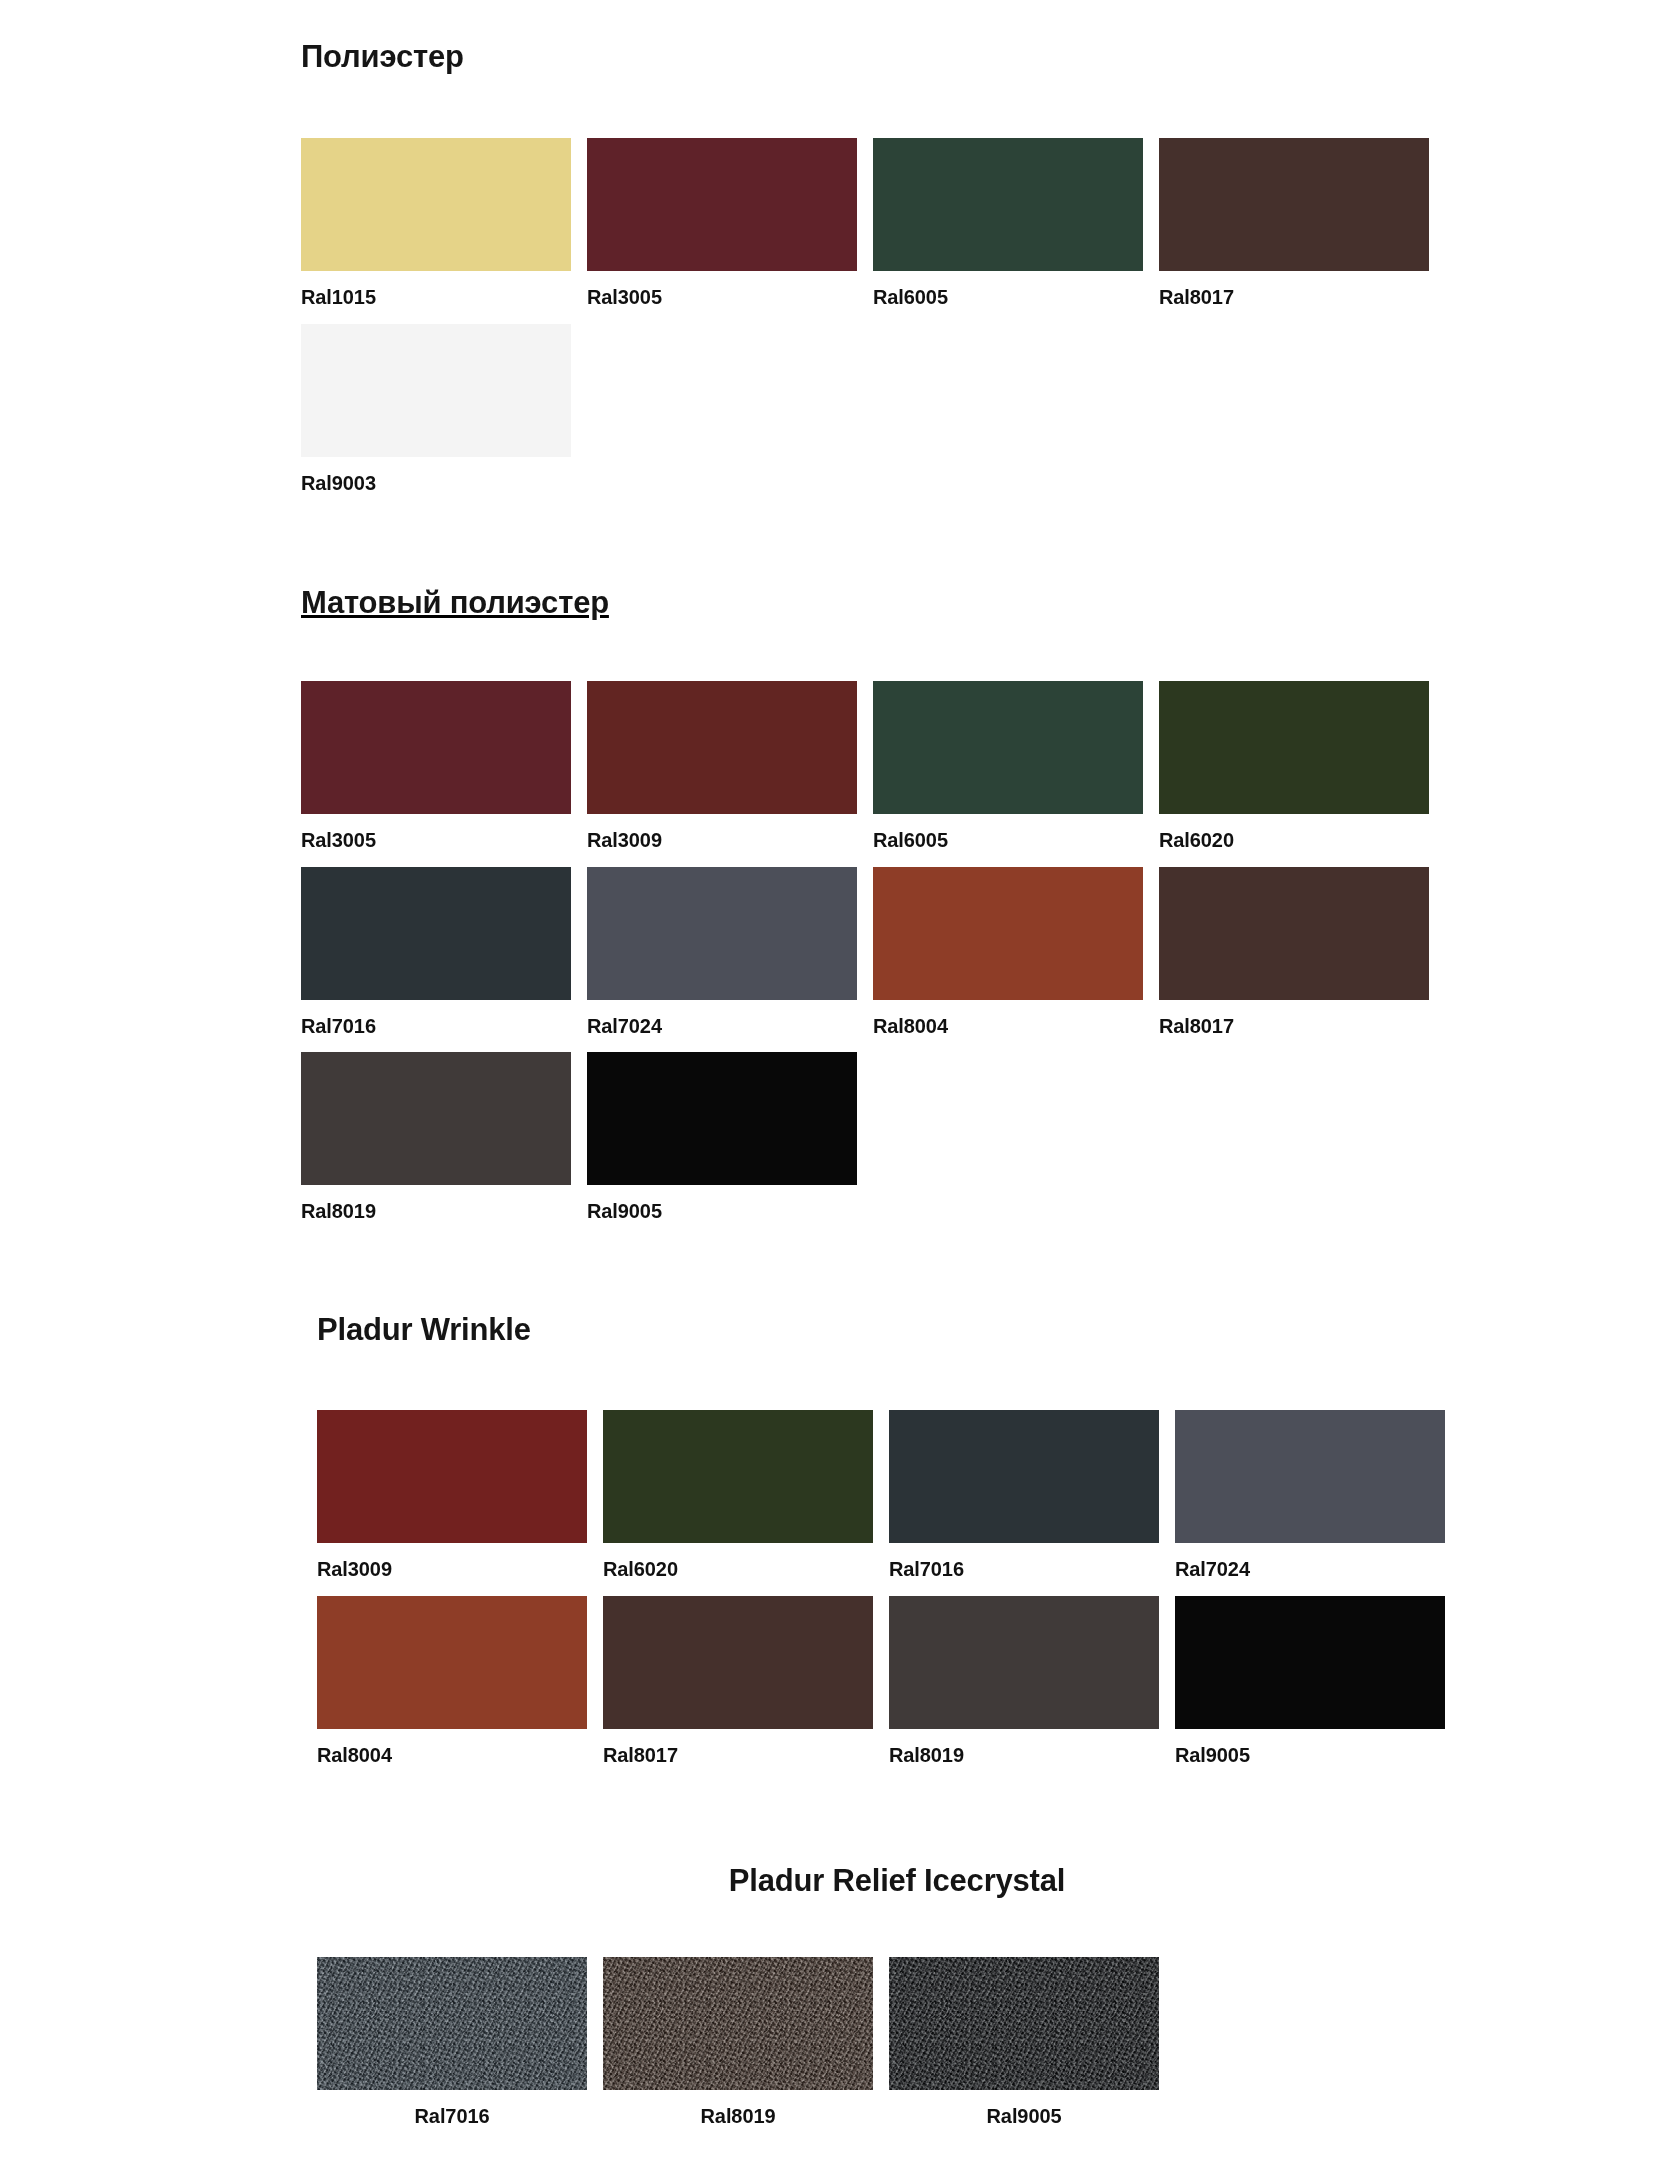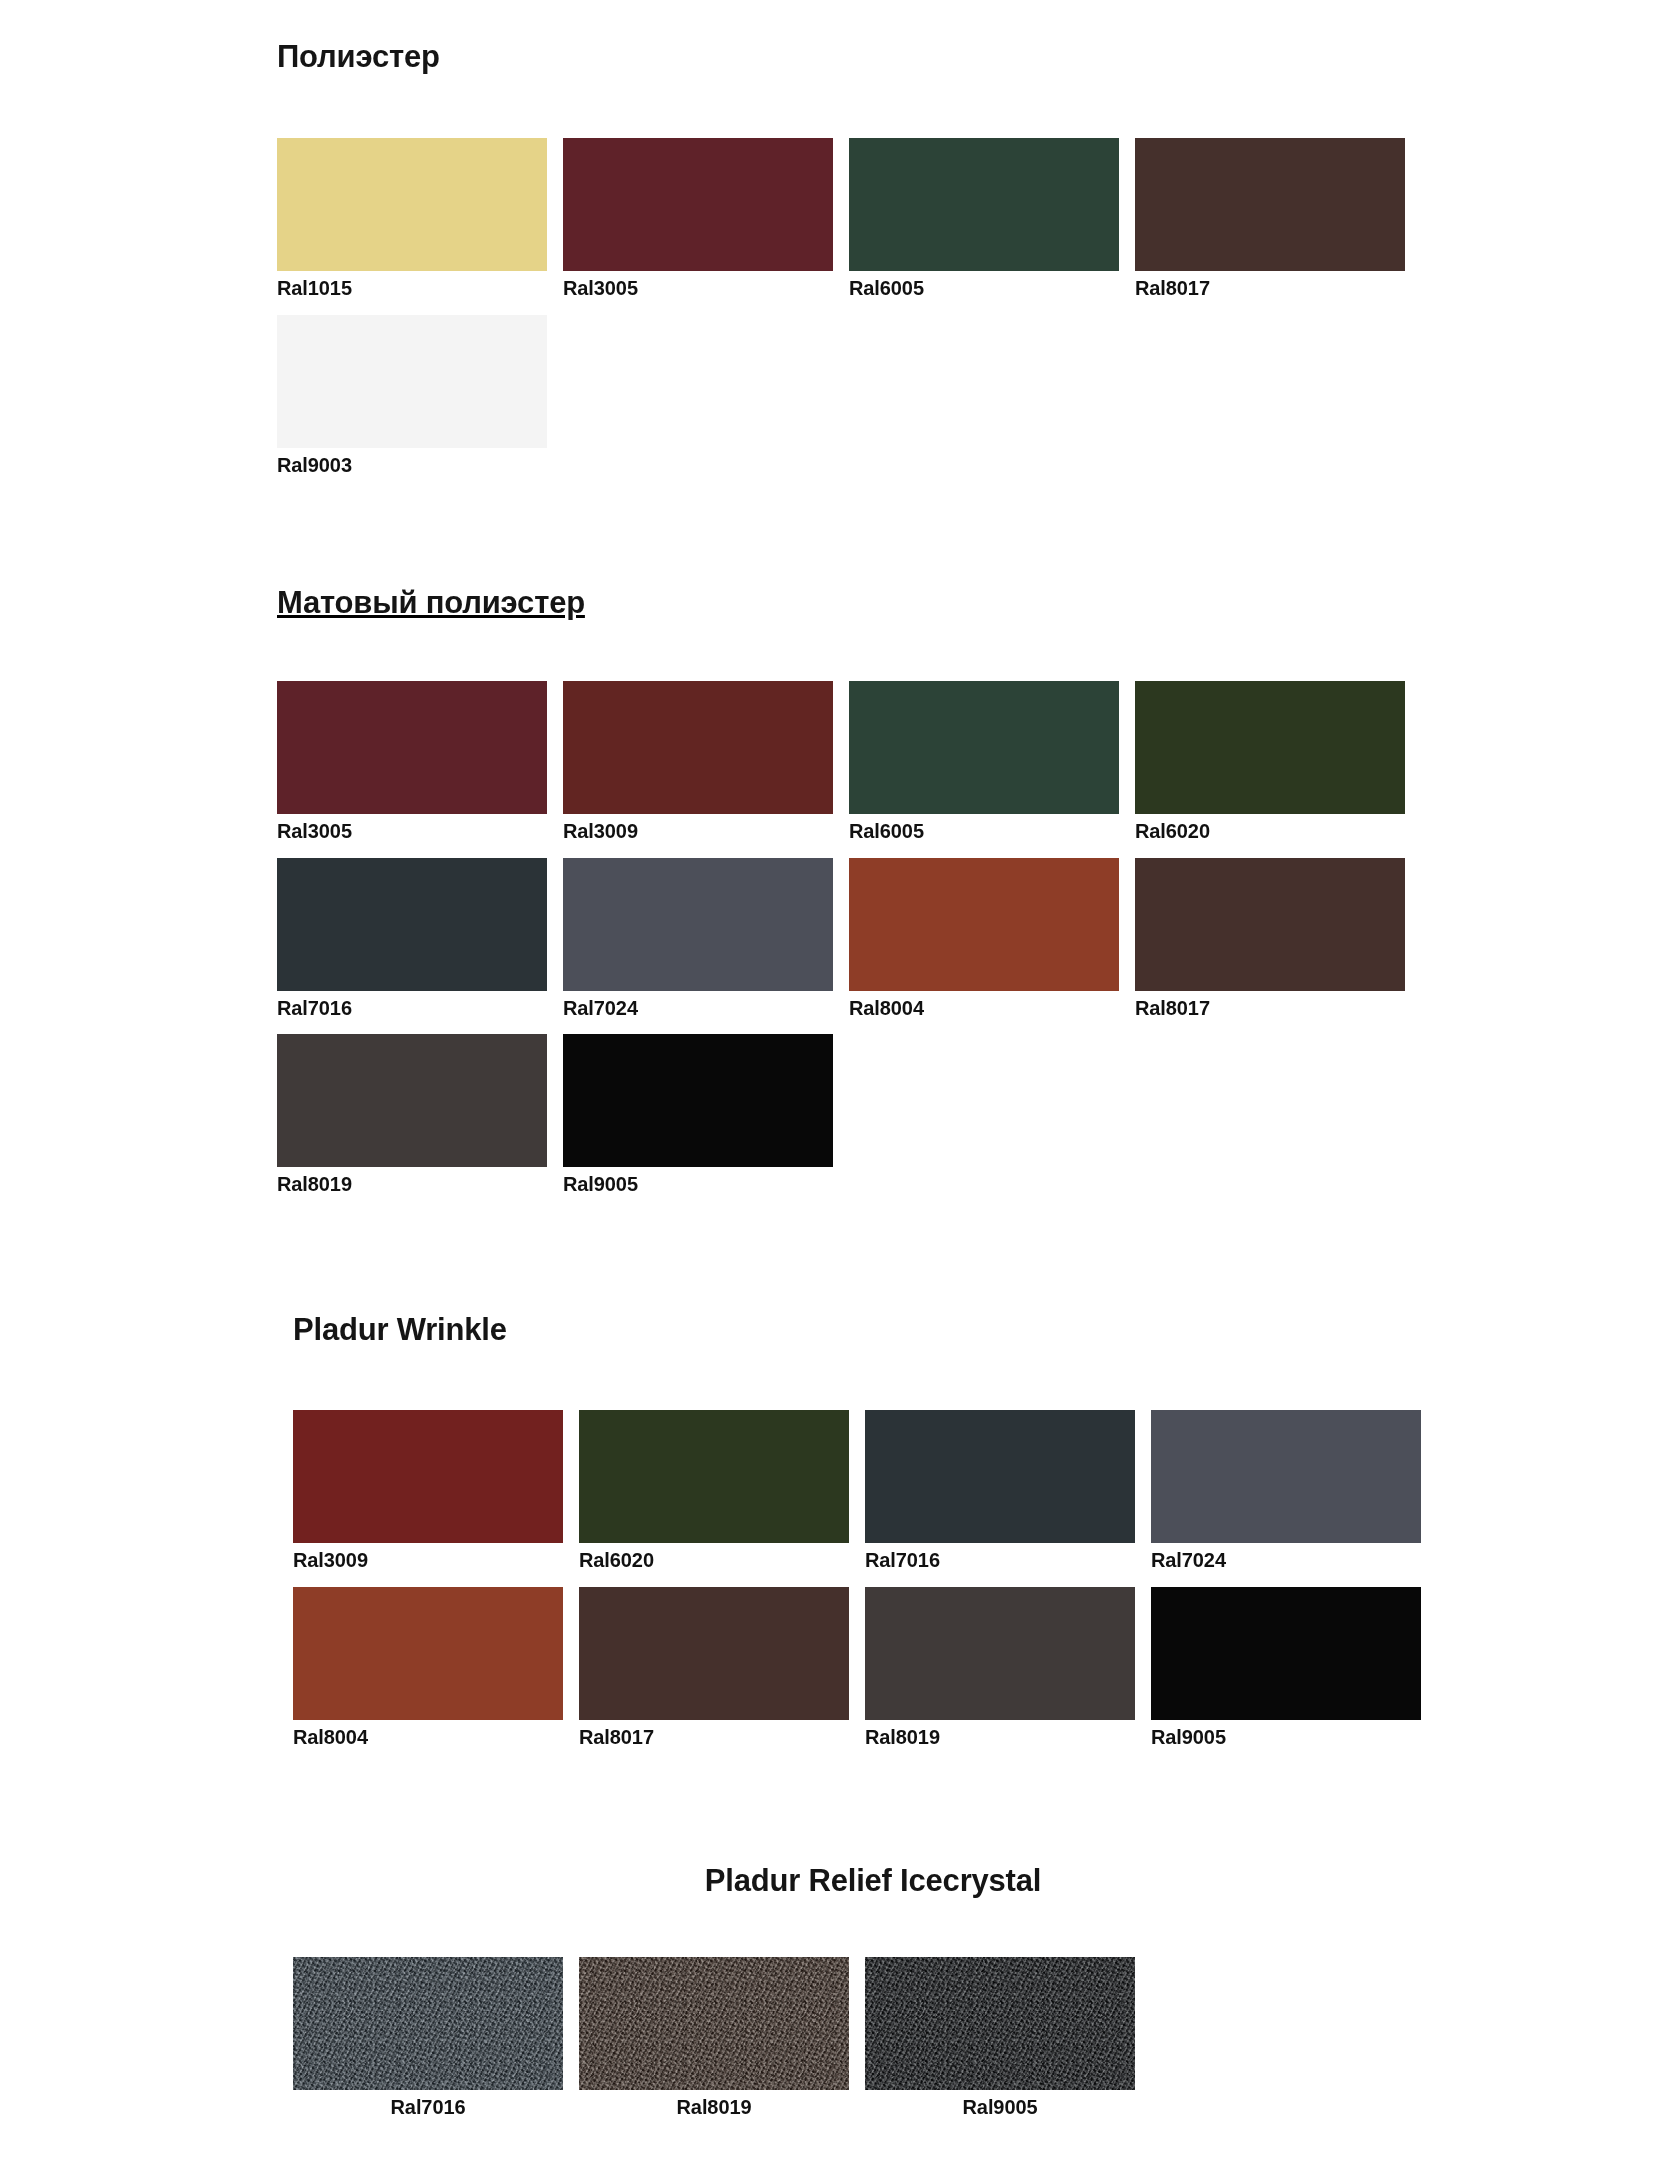--- a/index.html
+++ b/index.html
@@ -24,20 +24,21 @@
 
   .content-column {
     position: absolute;
     left: 277px;
     top: 0;
     width: 1310px;
   }
 
   .section {
     position: relative;
+    margin-left: 24px;
   }
 
   .section-title {
     font-size: 31px;
     font-weight: bold;
     color: #151515;
     letter-spacing: -0.2px;
     line-height: 1.0;
     margin: 0;
     padding: 0;
@@ -68,21 +69,21 @@
     background-repeat: repeat;
     position: relative;
     overflow: hidden;
   }
 
   .swatch-label {
     font-size: 20px;
     font-weight: bold;
     color: #111111;
     line-height: 1.0;
-    padding-top: 7px;
+    padding-top: 16px;
     letter-spacing: -0.1px;
     white-space: nowrap;
   }
 
   
 
   
   .tex-icecrystal {
     background-image:
       repeating-linear-gradient(118deg, rgba(255,255,255,0.16) 0px, rgba(255,255,255,0.16) 1.3px, rgba(0,0,0,0.22) 1.3px, rgba(0,0,0,0.22) 3.1px, rgba(255,255,255,0.05) 3.1px, rgba(255,255,255,0.05) 5.2px),

